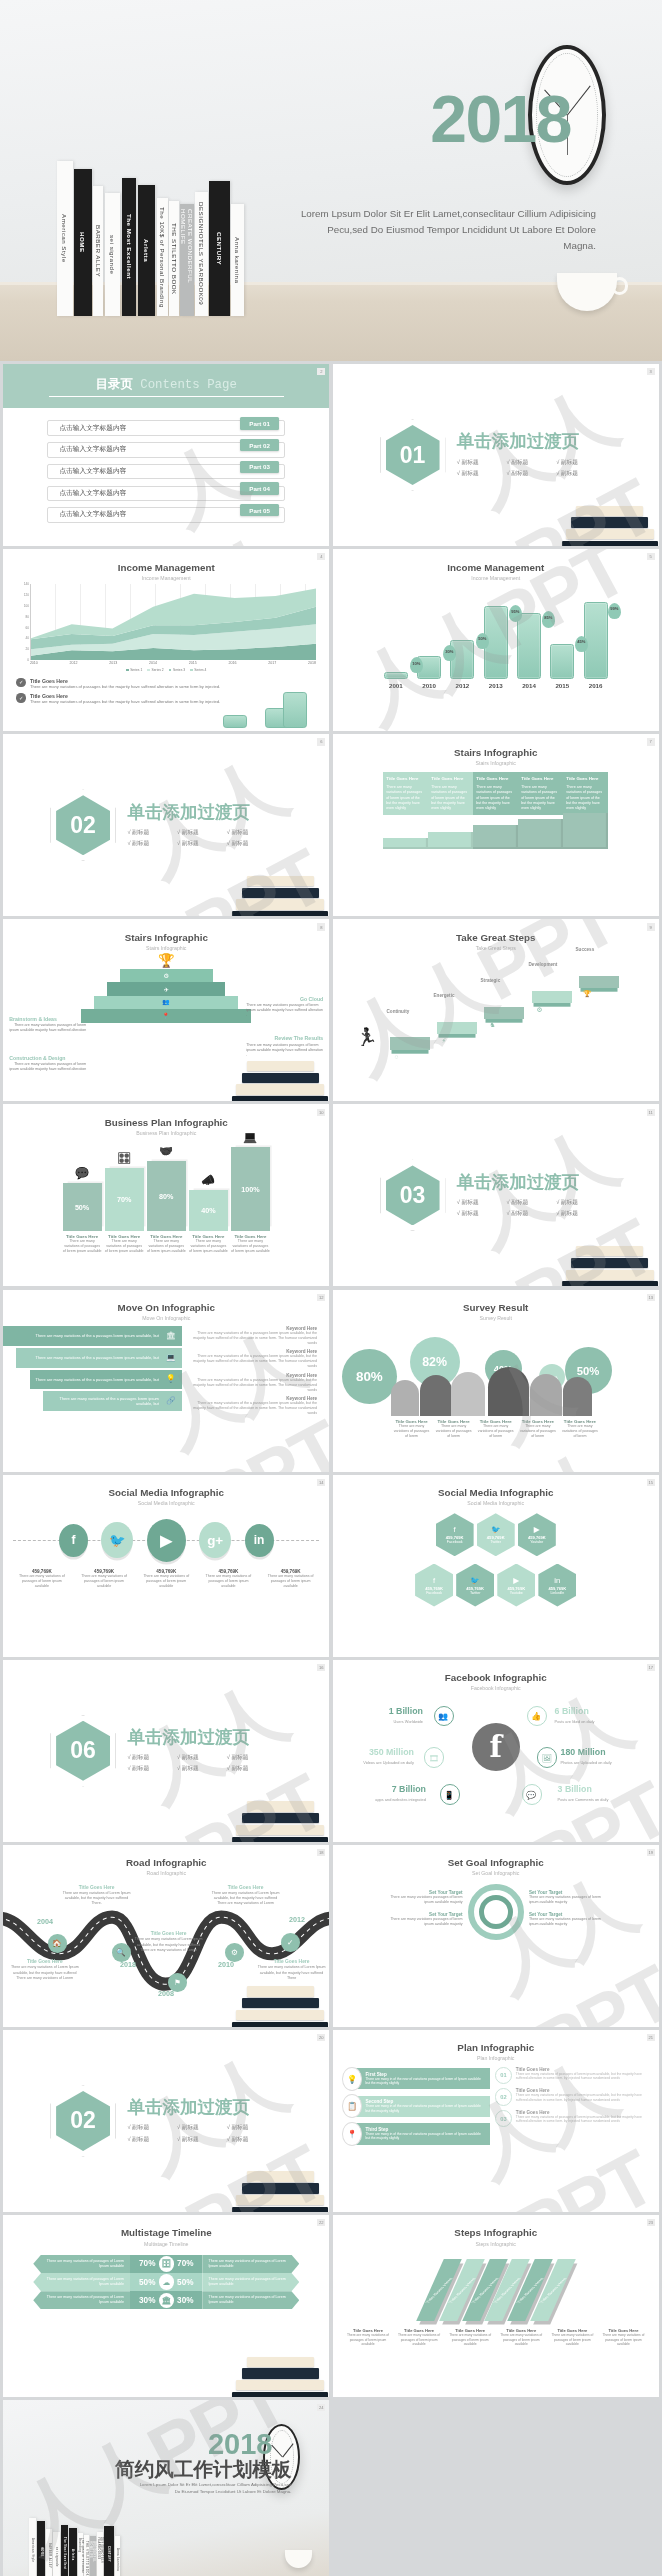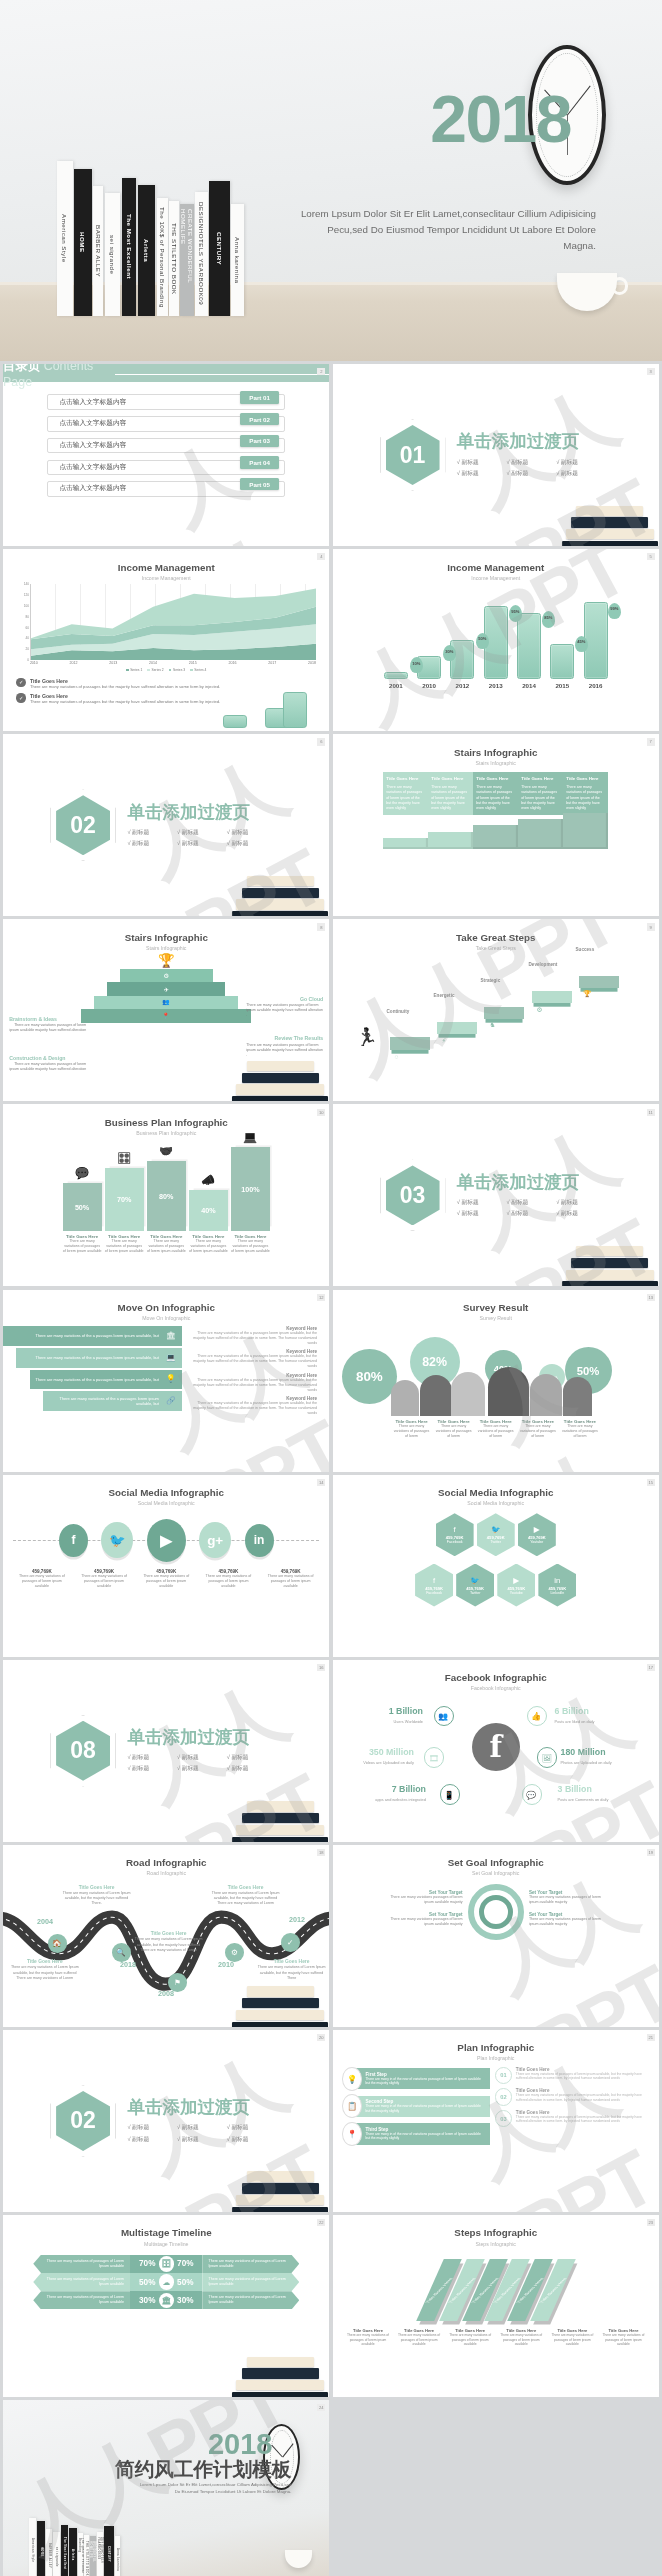--- a/index.html
+++ b/index.html
@@ -38,21 +38,21 @@
   .grid{display:grid;grid-template-columns:1fr 1fr;gap:3.1px 3.1px;padding:3.1px;background:#d6d8da;}
   .slide{position:relative;background:#fff;height:182px;overflow:hidden;}
   .pg{position:absolute;right:4.1px;top:4.1px;width:8.2px;height:7.2px;background:#ececec;color:#8e8e8e;
       font-size:4.1px;display:flex;align-items:center;justify-content:center;z-index:30;}
   .wm{position:absolute;font-size:77px;font-weight:800;color:rgba(150,150,150,.22);
       transform:rotate(-28deg);pointer-events:none;user-select:none;z-index:5;letter-spacing:-3.1px;}
   .s-title{text-align:center;font-size:9.8px;font-weight:700;color:#545454;margin-top:12.4px;}
   .s-sub{text-align:center;font-size:5.2px;color:#b3b3b3;margin-top:2.1px;}
 
   
-  .cpage-band{background:#a9cdc0;height:18px;display:flex;align-items:center;justify-content:center;}
+  .cpage-band{background:#a9cdc0;height:44px;display:flex;flex-direction:column;align-items:center;justify-content:center;font-family:Liberation Mono, monospace;}
   .cpage-band h2{font-size:12.4px;color:#fff;font-weight:700;}
   .cpage-band h2 em{font-style:normal;color:#d9ece5;font-weight:400;}
   .cpage-rule{width:72%;height:1px;background:#fff;margin-top:3.1px;}
   .toc{padding:12.4px 44px 0 44px;}
   .toc-row{display:flex;align-items:center;margin-bottom:6.2px;position:relative;}
   .toc-box{flex:1;border:0.5px solid #dadada;border-radius:2.1px;height:15.5px;display:flex;align-items:center;
            padding-left:11.3px;font-size:6.7px;color:#4d4d4d;background:#fff;}
   .toc-part{position:absolute;right:6.2px;top:-3.1px;background:#8fc0ae;color:#fff;font-size:6.2px;font-weight:700;
             padding:2.6px 9.3px;border-radius:1.5px;box-shadow:0 1px 2.1px rgba(0,0,0,.15);}
 
@@ -744,21 +744,21 @@
             <i>in</i>
             <b>459,769K</b>
             <span>LinkedIn</span>
           </div>
         </div>
       </div>
       <div class="slide">
         <div class="pg">16</div>
         <div class="div-wrap">
           <div class="hexa-ring">
-            <div class="hexa">08</div>
+            <div class="hexa">06</div>
           </div>
           <div>
             <div class="div-t">单击添加过渡页</div>
             <div class="div-subs">
               <span>√ 副标题</span>
               <span>√ 副标题</span>
               <span>√ 副标题</span>
               <span>√ 副标题</span>
               <span>√ 副标题</span>
               <span>√ 副标题</span>

